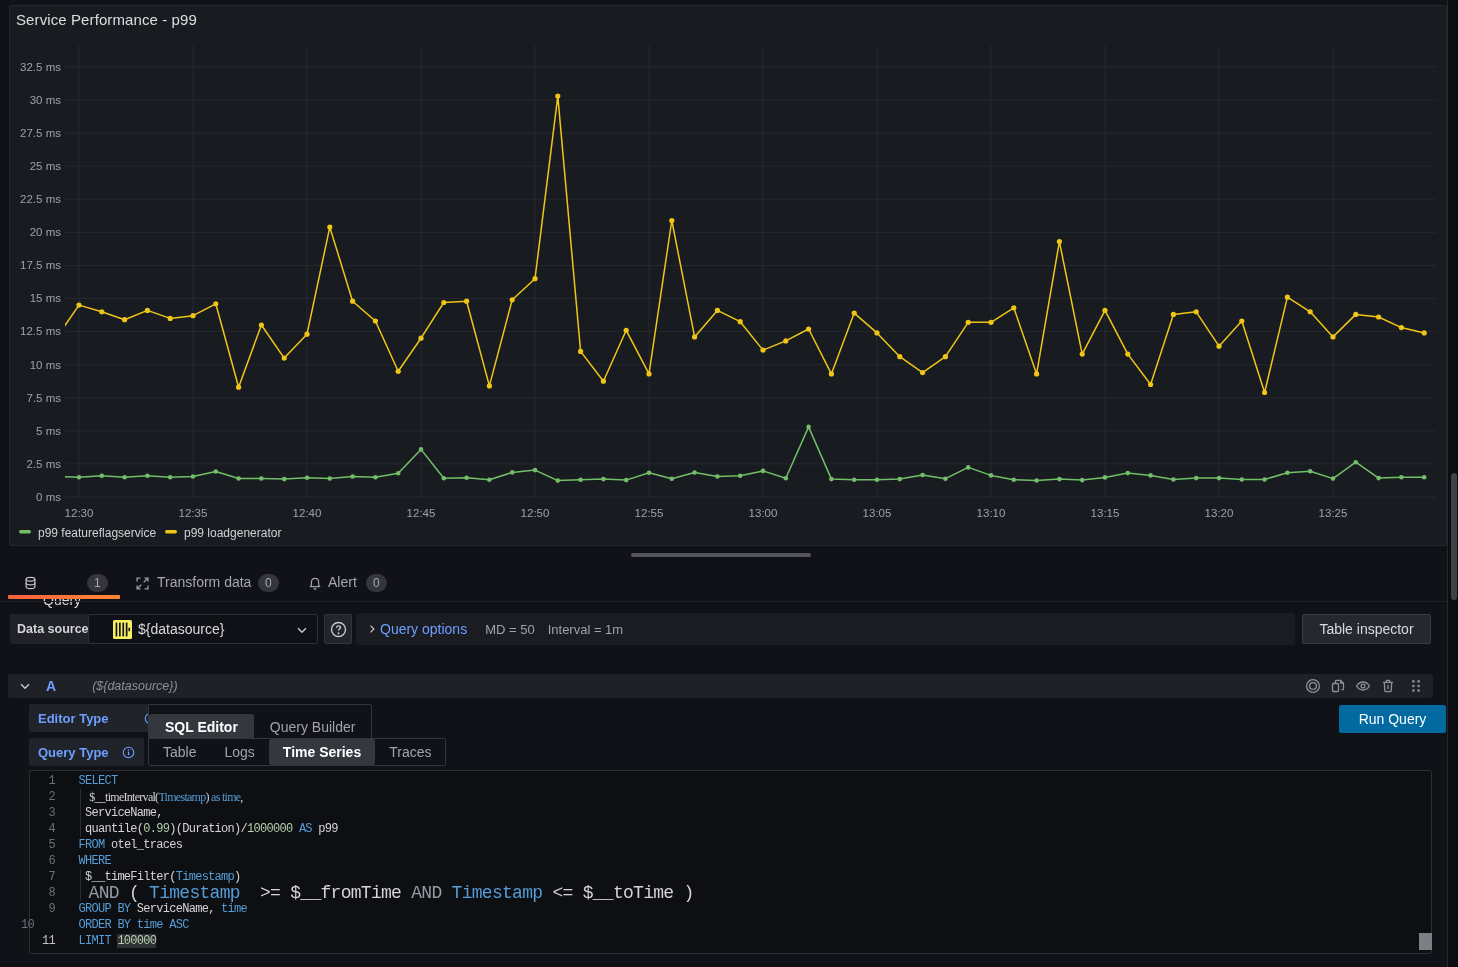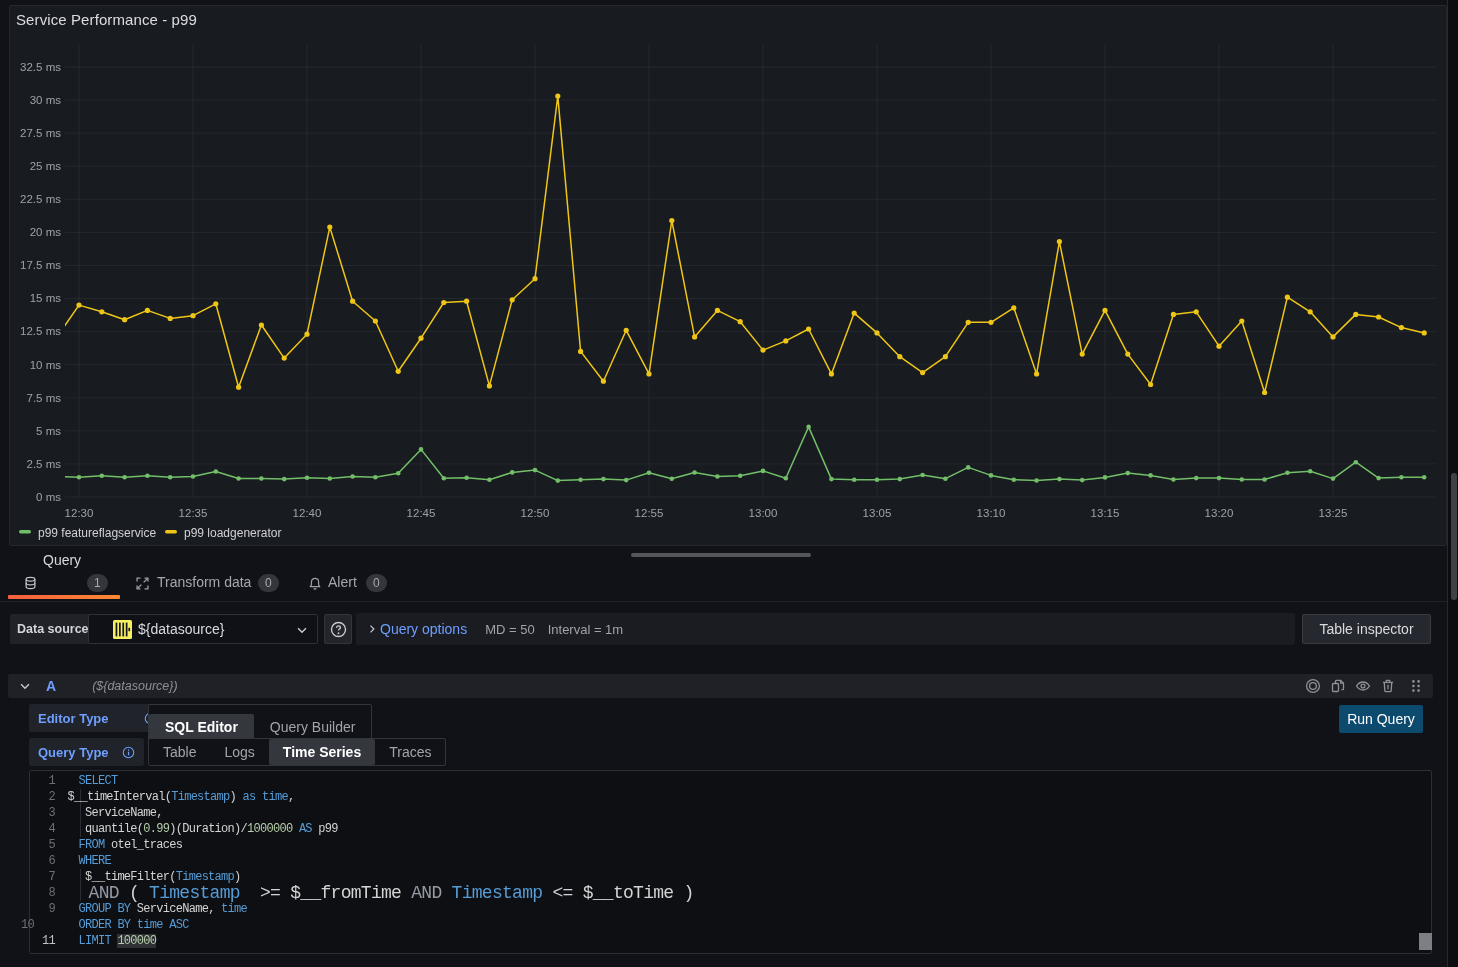--- a/index.html
+++ b/index.html
@@ -199,21 +199,21 @@
 <div class="abs" style="left:631px;top:553px;width:180px;height:4px;border-radius:2px;background:#55565c"></div>
 <div class="abs flex" style="left:24px;top:575px;height:16px">
     <svg width="13" height="14" viewBox="0 0 16 16" style="">
       <g stroke="#c5c6cd" fill="none" stroke-width="1.5">
         <ellipse cx="8" cy="3.4" rx="5.4" ry="2.3"></ellipse>
         <path d="M2.6 3.4v4.6c0 1.27 2.42 2.3 5.4 2.3s5.4-1.03 5.4-2.3V3.4"></path>
         <path d="M2.6 8v4.6c0 1.27 2.42 2.3 5.4 2.3s5.4-1.03 5.4-2.3V8"></path>
       </g>
     </svg>
   </div>
-<div class="abs" style="left:43px;top:552px;font-size:14px;font-weight:500;color:#d8d9dd">Query</div>
+<div class="abs" style="left:43px;top:592px;font-size:14px;font-weight:500;color:#d8d9dd">Query</div>
 <div class="abs flex" style="left:87px;top:574px;height:18px;padding:0 7px;background:#34363c;border-radius:9px;font-size:12px;color:#a8a9b0">1</div>
 <div class="abs" style="left:8px;top:595px;width:112px;height:4px;border-radius:1px;background:linear-gradient(90deg,#f55f3e,#ff8833)"></div>
 <div class="abs flex" style="left:135px;top:576px;height:15px">
     <svg width="15" height="15" viewBox="0 0 16 16" style="">
       <g stroke="#9d9ea6" fill="none" stroke-width="1.4">
         <path d="M10.2 2.2h3.6v3.6"></path>
         <path d="M13.4 2.6L9.2 6.8"></path>
         <path d="M5.8 13.8H2.2v-3.6"></path>
         <path d="M2.6 13.4l4.2-4.2"></path>
         <path d="M2.2 5.8V2.2h3.6"></path>
@@ -321,21 +321,21 @@
           <circle cx="8" cy="8" r="6.5"></circle>
         </g>
         <rect x="7.3" y="7" width="1.5" height="4.4" fill="#6e9fff"></rect>
         <rect x="7.3" y="4.2" width="1.5" height="1.6" fill="#6e9fff"></rect>
       </svg>
     </span></div>
 <div class="abs flex" style="left:148px;top:704px;height:45px;border:1px solid #33353c;border-radius:2px;background:#111217">
     <div class="flex" style="height:26px;padding:0 16px;background:#34373e;border-radius:2px;font-size:14px;font-weight:700;color:#fff">SQL Editor</div>
     <div class="flex" style="height:26px;padding:0 16px;font-size:14px;color:#a2a3ac">Query Builder</div>
   </div>
-<div class="abs flex" style="left:1339px;top:705px;width:84px;height:28px;background:#0c4a6e;border-radius:2px;justify-content:center;font-size:14px;font-weight:500;color:#fff">Run Query</div>
+<div class="abs flex" style="left:1339px;top:705px;width:107px;height:28px;background:#0369a1;border-radius:2px;justify-content:center;font-size:14px;font-weight:500;color:#fff">Run Query</div>
 <div class="abs flex" style="left:29px;top:738px;width:115px;height:28px;background:#202329;border-radius:2px;padding:0 9px;font-size:13px;font-weight:600;color:#6e9fff">Query Type<span style="margin-left:auto;display:flex">
       <svg width="13" height="13" viewBox="0 0 16 16" style="">
         <g stroke="#6e9fff" fill="none" stroke-width="1.3">
           <circle cx="8" cy="8" r="6.5"></circle>
         </g>
         <rect x="7.3" y="7" width="1.5" height="4.4" fill="#6e9fff"></rect>
         <rect x="7.3" y="4.2" width="1.5" height="1.6" fill="#6e9fff"></rect>
       </svg>
     </span></div>
 <div class="abs flex" style="left:148px;top:738px;height:28px;border:1px solid #33353c;border-radius:2px;background:#111217">
@@ -343,21 +343,21 @@
     <div class="flex" style="height:26px;padding:0 14px;font-size:14px;color:#a2a3ac">Logs</div>
     <div class="flex" style="height:26px;padding:0 14px;background:#34373e;border-radius:2px;font-size:14px;font-weight:700;color:#fff">Time Series</div>
     <div class="flex" style="height:26px;padding:0 14px;font-size:14px;color:#a2a3ac">Traces</div>
   </div>
 <div class="abs" style="left:29px;top:770px;width:1403px;height:184px;background:#0d0f13;border:1px solid #2c2e35;border-radius:2px"></div>
 <div class="abs" style="left:80px;top:789px;width:1px;height:48px;background:#2a2c33"></div>
 <div class="abs" style="left:80px;top:869px;width:1px;height:32px;background:#2a2c33"></div>
 <div class="abs" style="left:0;top:773px;width:55px;text-align:right;font-family:'Liberation Mono',monospace;font-size:12px;letter-spacing:-0.72px;line-height:16px;color:#6d6f78">1</div>
 <div class="abs" style="left:78.5px;top:773px;font-family:'Liberation Mono',monospace;font-size:12px;letter-spacing:-0.72px;line-height:16px;color:#d4d4d4;white-space:pre"><span style="color:#569cd6">SELECT</span></div>
 <div class="abs" style="left:0;top:789px;width:55px;text-align:right;font-family:'Liberation Mono',monospace;font-size:12px;letter-spacing:-0.72px;line-height:16px;color:#6d6f78">2</div>
-<div class="abs" style="left:61px;top:789px;font-family:Liberation Mono, monospace;font-size:12px;letter-spacing:-0.72px;line-height:16px;color:#d4d4d4;white-space:pre">&nbsp;$__timeInterval(<span style="color:#569cd6">Timestamp</span>) <span style="color:#569cd6">as</span> <span style="color:#569cd6">time</span>,</div>
+<div class="abs" style="left:87px;top:789px;font-family:Liberation Serif, serif;font-size:12px;letter-spacing:-0.72px;line-height:16px;color:#d4d4d4;white-space:pre">&nbsp;$__timeInterval(<span style="color:#569cd6">Timestamp</span>) <span style="color:#569cd6">as</span> <span style="color:#569cd6">time</span>,</div>
 <div class="abs" style="left:0;top:805px;width:55px;text-align:right;font-family:'Liberation Mono',monospace;font-size:12px;letter-spacing:-0.72px;line-height:16px;color:#6d6f78">3</div>
 <div class="abs" style="left:78.5px;top:805px;font-family:'Liberation Mono',monospace;font-size:12px;letter-spacing:-0.72px;line-height:16px;color:#d4d4d4;white-space:pre">&nbsp;ServiceName,</div>
 <div class="abs" style="left:0;top:821px;width:55px;text-align:right;font-family:'Liberation Mono',monospace;font-size:12px;letter-spacing:-0.72px;line-height:16px;color:#6d6f78">4</div>
 <div class="abs" style="left:78.5px;top:821px;font-family:'Liberation Mono',monospace;font-size:12px;letter-spacing:-0.72px;line-height:16px;color:#d4d4d4;white-space:pre">&nbsp;quantile(<span style="color:#b5cea8">0.99</span>)(Duration)/<span style="color:#b5cea8">1000000</span> <span style="color:#569cd6">AS</span> p99</div>
 <div class="abs" style="left:0;top:837px;width:55px;text-align:right;font-family:'Liberation Mono',monospace;font-size:12px;letter-spacing:-0.72px;line-height:16px;color:#6d6f78">5</div>
 <div class="abs" style="left:78.5px;top:837px;font-family:'Liberation Mono',monospace;font-size:12px;letter-spacing:-0.72px;line-height:16px;color:#d4d4d4;white-space:pre"><span style="color:#569cd6">FROM</span> otel_traces</div>
 <div class="abs" style="left:0;top:853px;width:55px;text-align:right;font-family:'Liberation Mono',monospace;font-size:12px;letter-spacing:-0.72px;line-height:16px;color:#6d6f78">6</div>
 <div class="abs" style="left:78.5px;top:853px;font-family:'Liberation Mono',monospace;font-size:12px;letter-spacing:-0.72px;line-height:16px;color:#d4d4d4;white-space:pre"><span style="color:#569cd6">WHERE</span></div>
 <div class="abs" style="left:0;top:869px;width:55px;text-align:right;font-family:'Liberation Mono',monospace;font-size:12px;letter-spacing:-0.72px;line-height:16px;color:#6d6f78">7</div>
 <div class="abs" style="left:78.5px;top:869px;font-family:'Liberation Mono',monospace;font-size:12px;letter-spacing:-0.72px;line-height:16px;color:#d4d4d4;white-space:pre">&nbsp;$__timeFilter(<span style="color:#569cd6">Timestamp</span>)</div>

